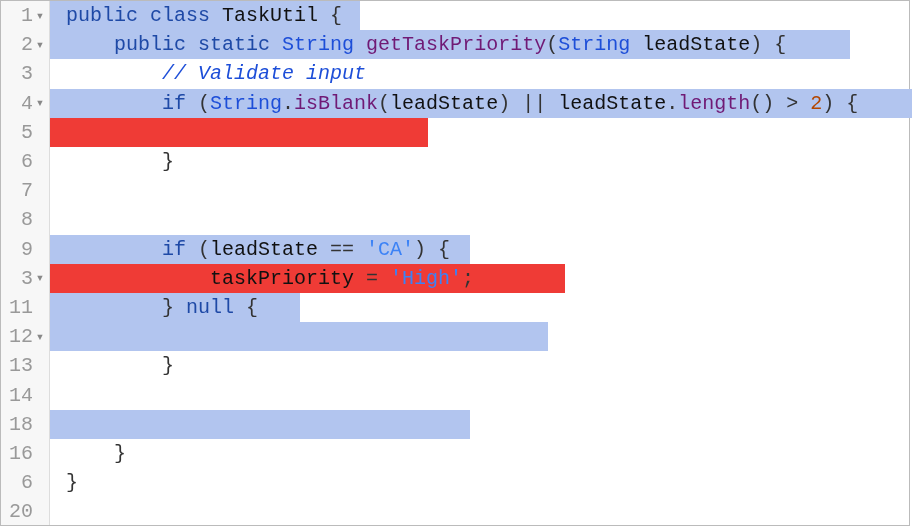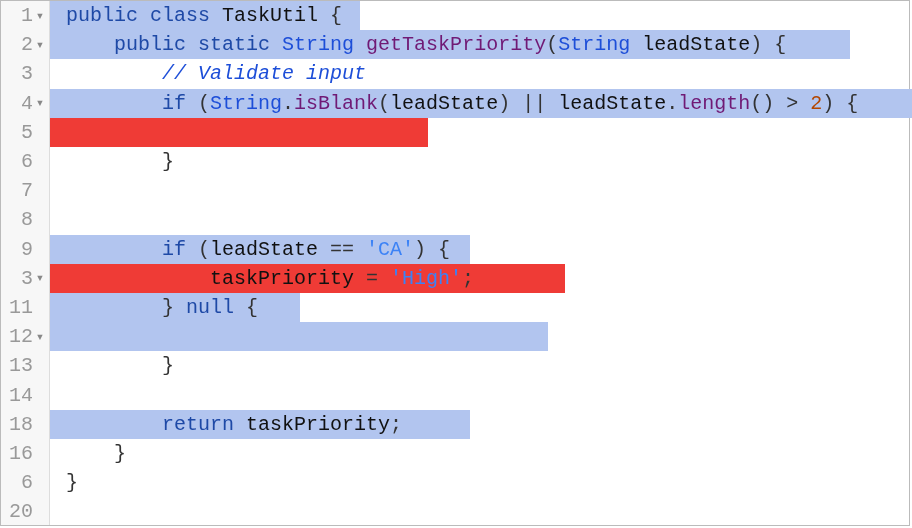--- a/index.html
+++ b/index.html
@@ -145,21 +145,20 @@
         <div class="hl blue" style="width: 498px;"></div>
       </div>
       <div class="crow">
         <div class="txt"><span class="pn">        }</span></div>
       </div>
       <div class="crow">
         <div class="txt"><span class="pn"></span></div>
       </div>
       <div class="crow">
         <div class="hl blue" style="width: 420px;"></div>
-        <div class="txt"><span class="pn">        </span><span class="kw">return</span><span class="pn"> </span><span class="id">taskPriority</span><span class="pn">;</span></div>
       </div>
       <div class="crow">
         <div class="txt"><span class="pn">    }</span></div>
       </div>
       <div class="crow">
         <div class="txt"><span class="pn">}</span></div>
       </div>
     </div>
 </div>
 

